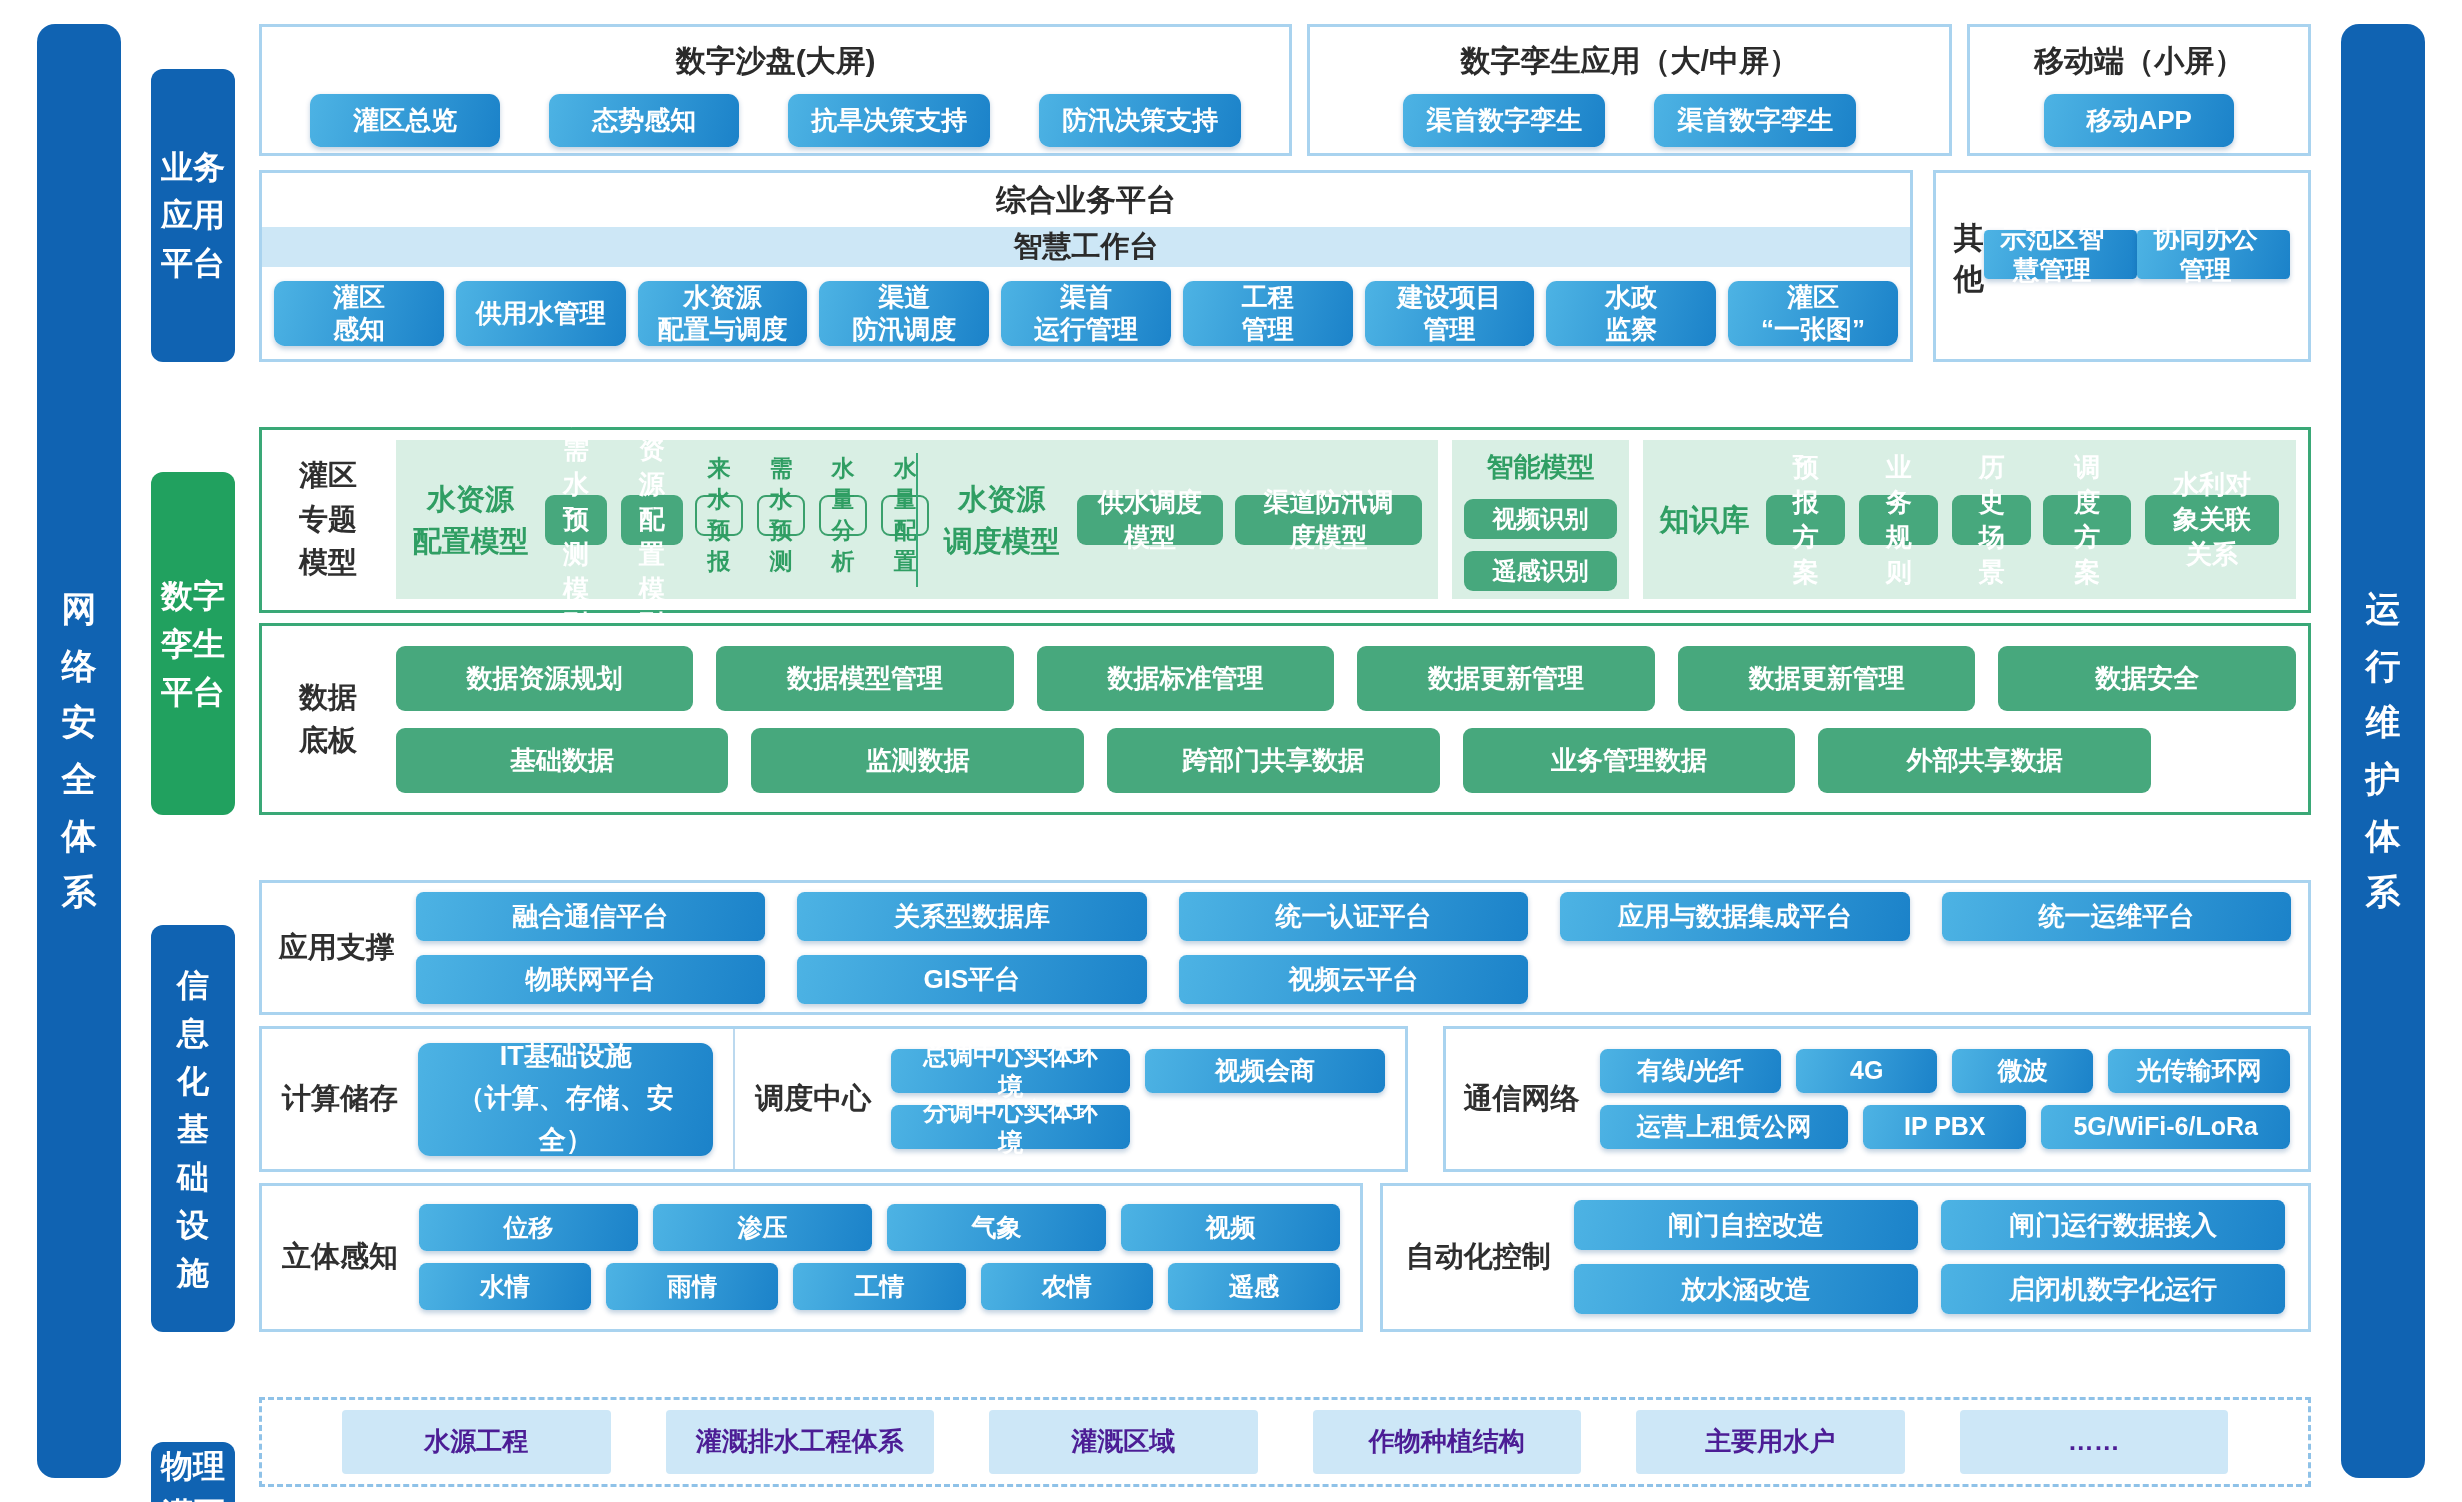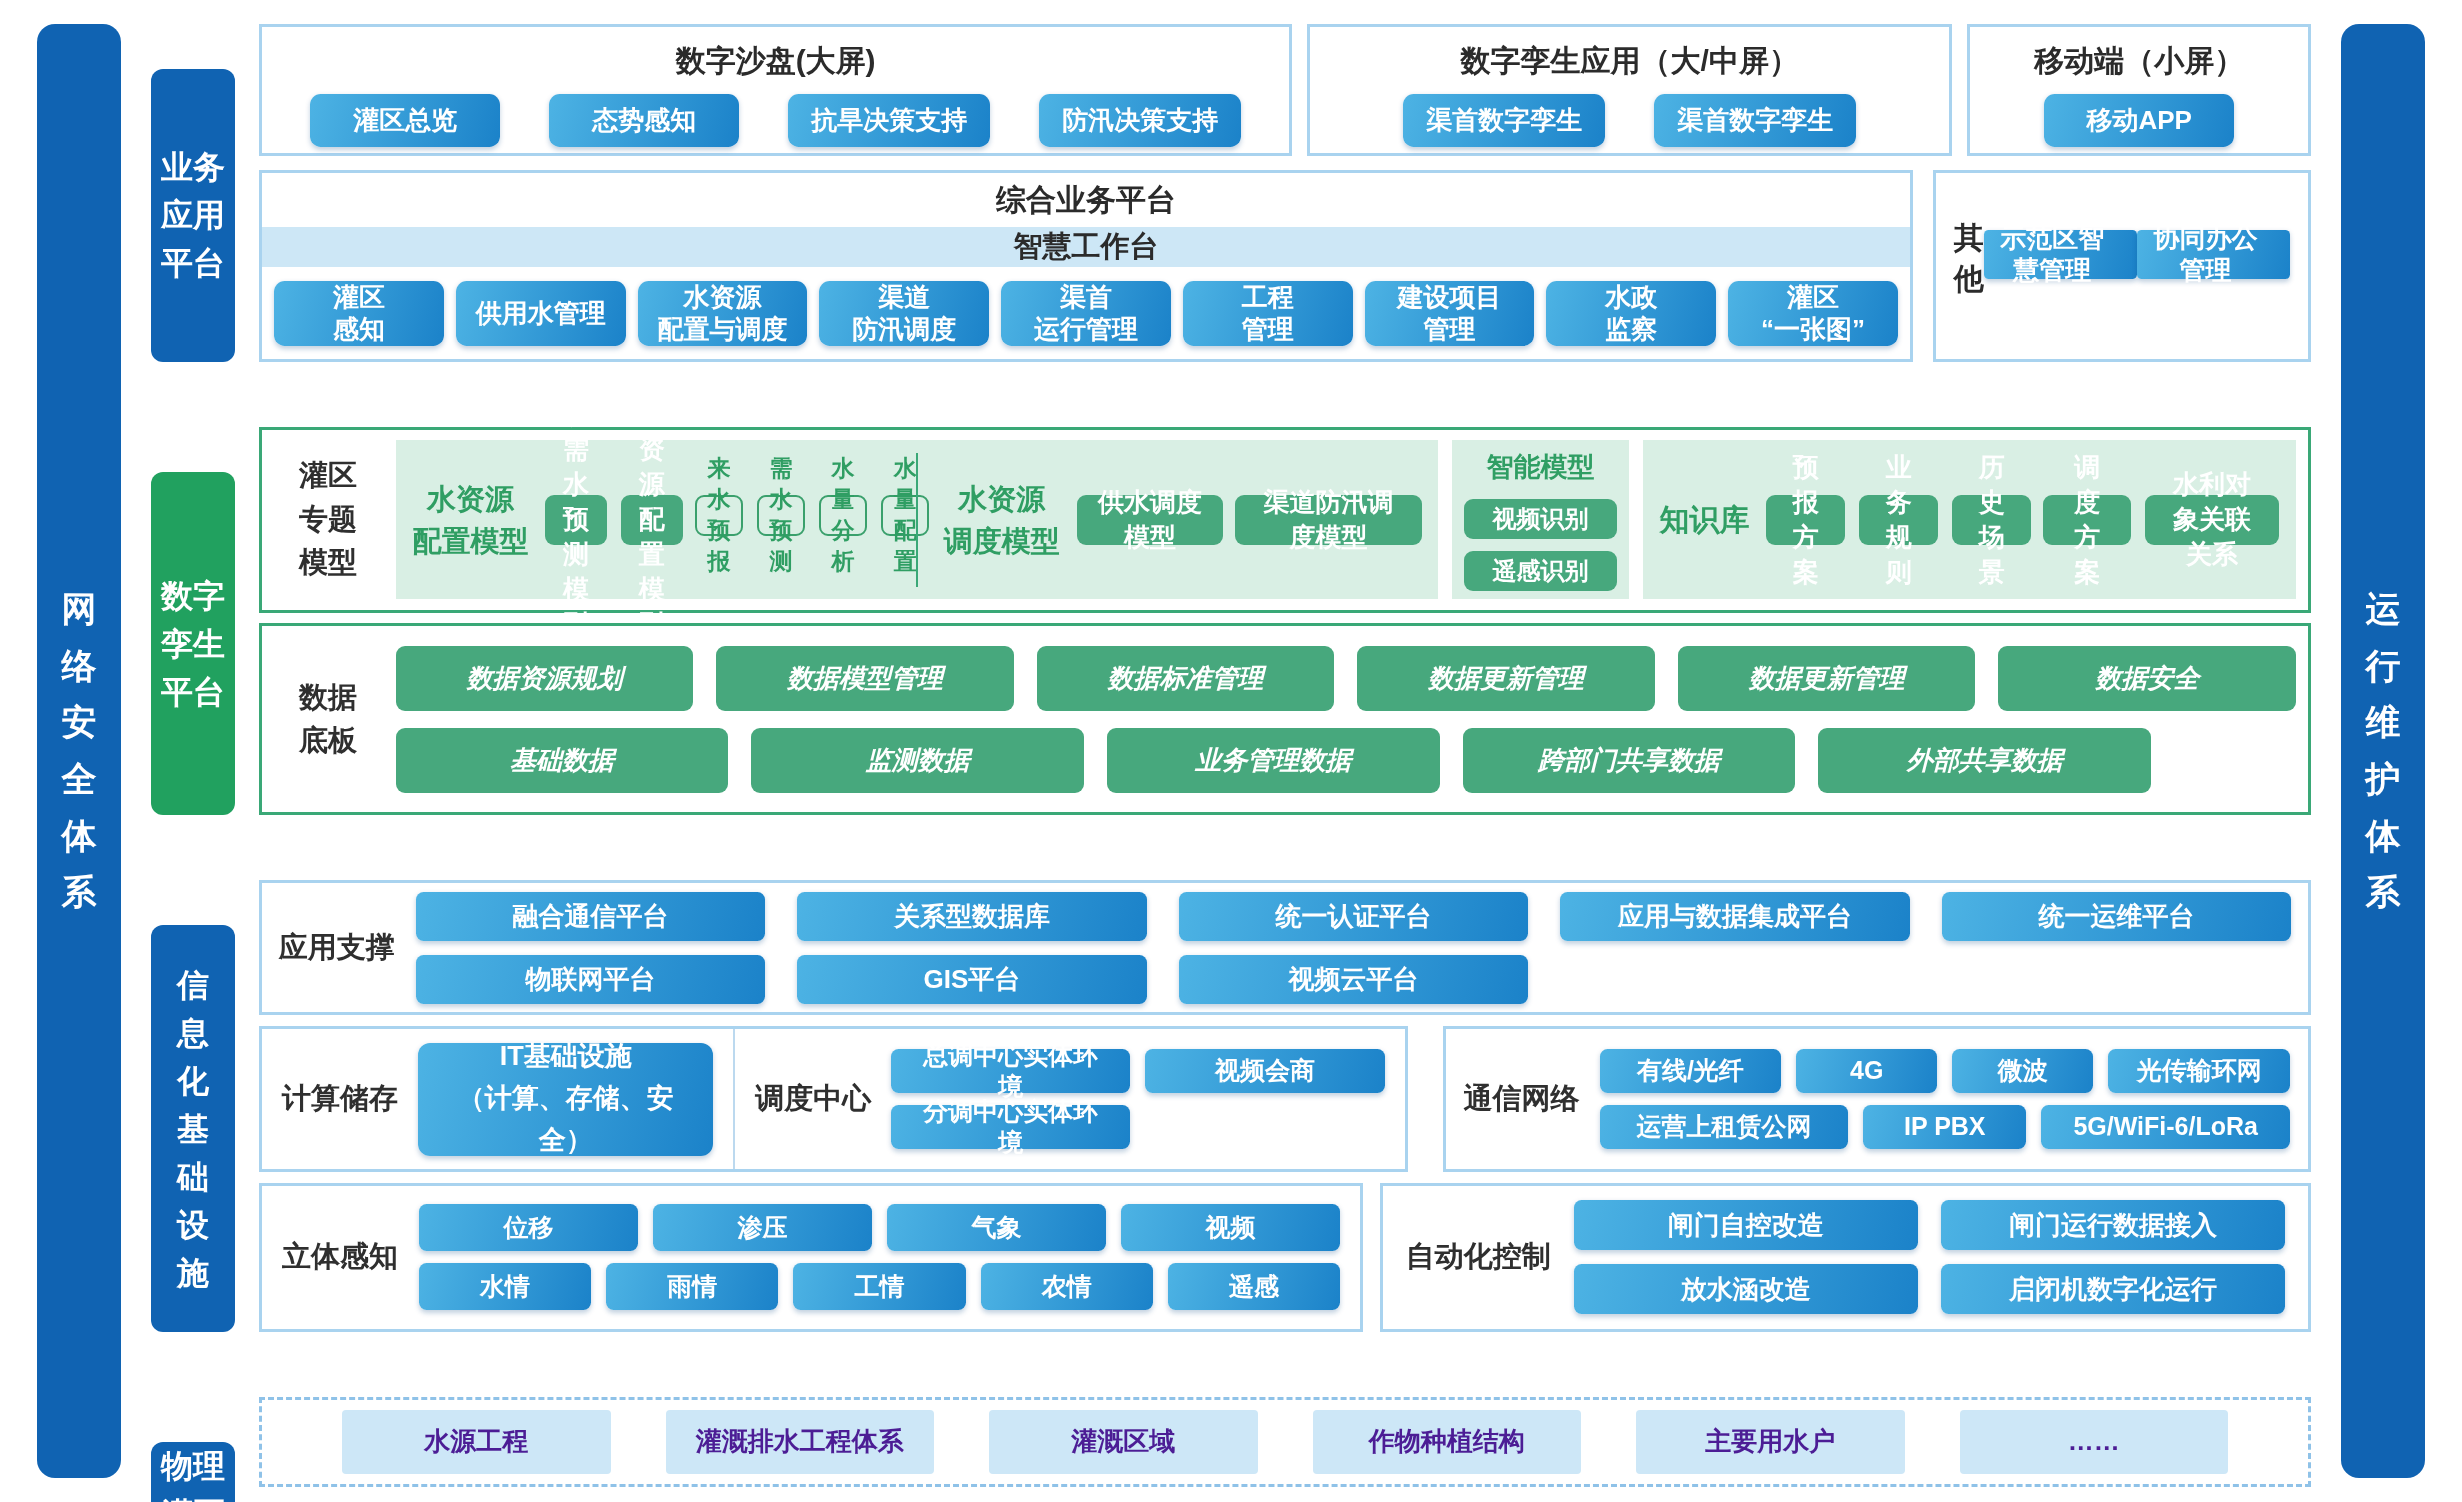--- a/index.html
+++ b/index.html
@@ -53,21 +53,21 @@
   .gbtn-outline{background:transparent;border:2.3px solid #3aa06c;color:#2f9e63;font-weight:bold;font-size:23px;border-radius:9px;
        height:41px;display:flex;align-items:center;justify-content:center;padding:0 10.7px;flex:1;box-sizing:border-box;}
   .vdivider{width:2.3px;background:#3aa877;align-self:stretch;margin:4.6px 9px;}
   .ai-panel{width:177px;flex-shrink:0;flex-direction:column;justify-content:center;gap:12px;padding:7.6px 12px;}
   .ai-panel .group-label{font-size:27px;}
   .ai-panel .gbtn{height:43px;font-size:24px;width:100%;padding:0;}
   .kb-panel{flex:780;}
   .kb-panel .group-label{font-size:30px;}
   .database-box{height:192px;}
   .db-col{flex:1;display:flex;flex-direction:column;justify-content:center;gap:16.7px;}
-  .db-row{display:flex;gap:23px;font-style:italic;}
+  .db-row{display:flex;gap:23px;}
   .db-row .gbtn{flex:1;height:65px;}
   .db-row2{margin-right:145px;}
   
   .hlabel{font-size:29px;font-weight:bold;color:#2f2f2f;white-space:pre-line;text-align:center;flex-shrink:0;}
   .appsupport-box{height:135px;display:flex;align-items:center;gap:21px;padding:0 16.7px;margin-bottom:10.7px;}
   .as-grid{flex:1;display:grid;grid-template-columns:repeat(5,1fr);gap:13.7px 32px;align-content:center;}
   .as-grid .btn{height:49px;border-radius:7.6px;padding:0 7.6px;}
   .mid-row{display:flex;gap:35px;height:146px;margin-bottom:10.7px;}
   .compute-dispatch-box{flex:1500;display:flex;}
   .compute-sec{flex:610;display:flex;align-items:center;gap:20px;padding:0 20px;border-right:2.3px solid #bcd9ef;}
@@ -235,22 +235,22 @@
               <div class="gbtn">数据资源规划</div>
               <div class="gbtn">数据模型管理</div>
               <div class="gbtn">数据标准管理</div>
               <div class="gbtn">数据更新管理</div>
               <div class="gbtn">数据更新管理</div>
               <div class="gbtn">数据安全</div>
             </div>
             <div class="db-row db-row2">
               <div class="gbtn">基础数据</div>
               <div class="gbtn">监测数据</div>
+              <div class="gbtn">跨部门共享数据</div>
               <div class="gbtn">业务管理数据</div>
-              <div class="gbtn">跨部门共享数据</div>
               <div class="gbtn">外部共享数据</div>
             </div>
           </div>
         </div>
       </div>
     </div>
 
     <div class="layer">
       <div class="layer-label">信
 息

